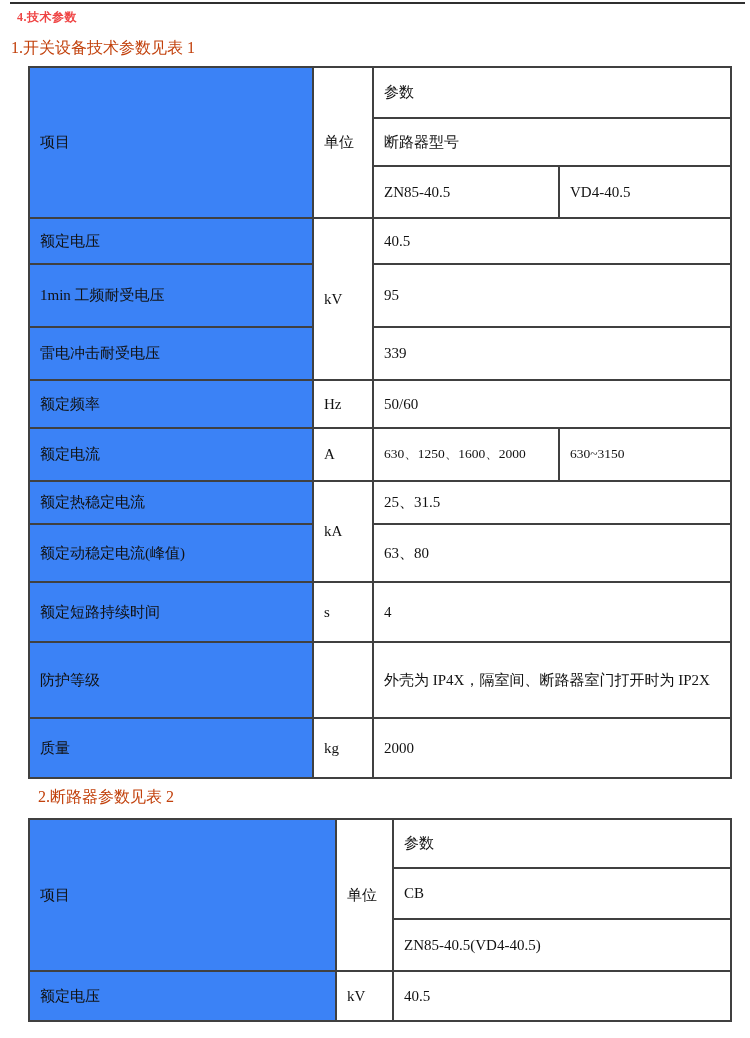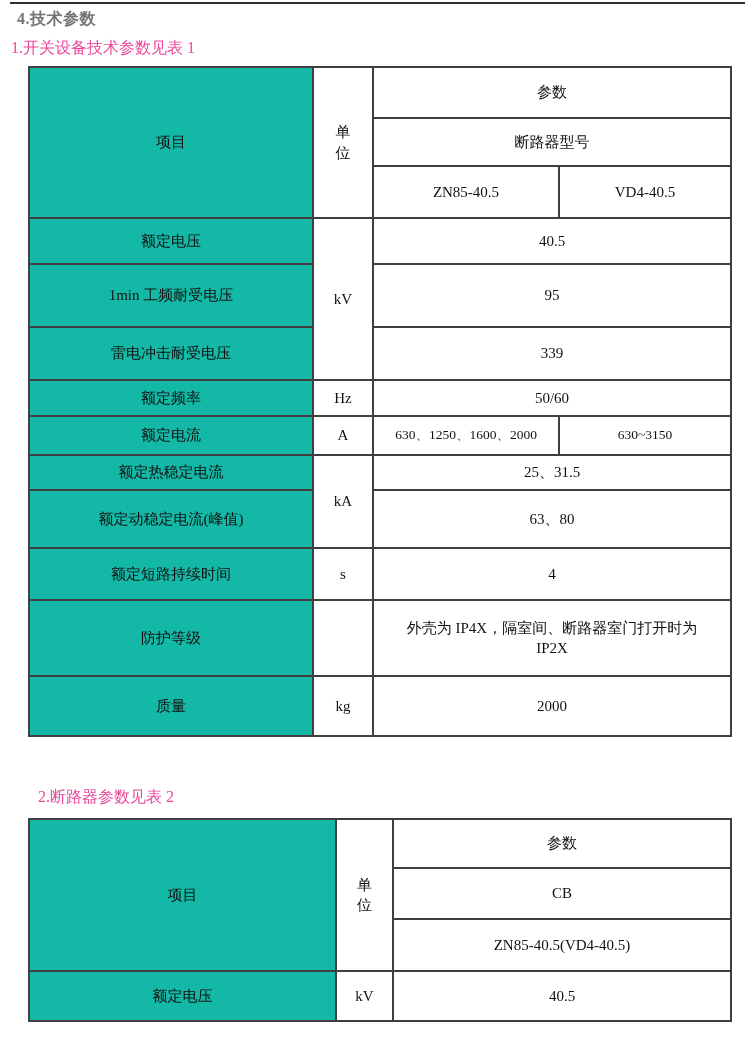--- a/index.html
+++ b/index.html
@@ -15,54 +15,54 @@
   }
   .top-rule {
     position: absolute;
     top: 2px; left: 10px;
     width: 735px; height: 0;
     border-top: 2px solid #2f2f2f;
   }
   .section-heading {
     position: absolute;
     top: 9px; left: 17px;
-    font-size: 16px;
+    font-size: 12px;
     font-weight: bold;
-    color: #737373;
+    color: #ef4444;
     letter-spacing: 0.5px;
   }
   .table-caption {
     position: absolute;
     left: 11px;
     font-size: 16px;
-    color: #ec4899;
+    color: #c2410c;
   }
   .caption-1 { top: 38px; }
   .caption-2 { top: 787px; margin-left: 27px; }
 
   table.param-table {
     position: absolute;
     left: 28px;
     border-collapse: collapse;
     table-layout: fixed;
     width: 702px;
     font-size: 15px;
   }
   .table-1 { top: 66px; }
   .table-2 { top: 818px; }
 
   table.param-table td {
     border: 2px solid #404040;
-    text-align: center;
+    text-align: left;
     vertical-align: middle;
-    padding: 2px 16px;
+    padding: 2px 10px;
     overflow: hidden;
     line-height: 1.35;
   }
-  td.pink { background: #14b8a6; }
+  td.pink { background: #3b82f6; }
   td.small { font-size: 13.5px; margin-top: 34px; }
 </style>
 </head>
 <body>
 
 <div class="page">
 
   <div class="top-rule"></div>
 
   <div class="section-heading">4.技术参数</div>
@@ -95,41 +95,41 @@
       <td colspan="2">40.5</td>
     </tr>
     <tr style="height:63px">
       <td class="pink">1min 工频耐受电压</td>
       <td colspan="2">95</td>
     </tr>
     <tr style="height:53px">
       <td class="pink">雷电冲击耐受电压</td>
       <td colspan="2">339</td>
     </tr>
-    <tr style="height:36px">
+    <tr style="height:48px">
       <td class="pink">额定频率</td>
       <td>Hz</td>
       <td colspan="2">50/60</td>
     </tr>
-    <tr style="height:39px">
+    <tr style="height:53px">
       <td class="pink">额定电流</td>
       <td>A</td>
       <td class="small">630、1250、1600、2000</td>
       <td class="small">630~3150</td>
     </tr>
-    <tr style="height:35px">
+    <tr style="height:43px">
       <td class="pink">额定热稳定电流</td>
       <td rowspan="2">kA</td>
       <td colspan="2">25、31.5</td>
     </tr>
     <tr style="height:58px">
       <td class="pink">额定动稳定电流(峰值)</td>
       <td colspan="2">63、80</td>
     </tr>
-    <tr style="height:52px">
+    <tr style="height:60px">
       <td class="pink">额定短路持续时间</td>
       <td>s</td>
       <td colspan="2">4</td>
     </tr>
     <tr style="height:76px">
       <td class="pink">防护等级</td>
       <td></td>
       <td colspan="2">外壳为 IP4X，隔室间、断路器室门打开时为 IP2X</td>
     </tr>
     <tr style="height:60px">

